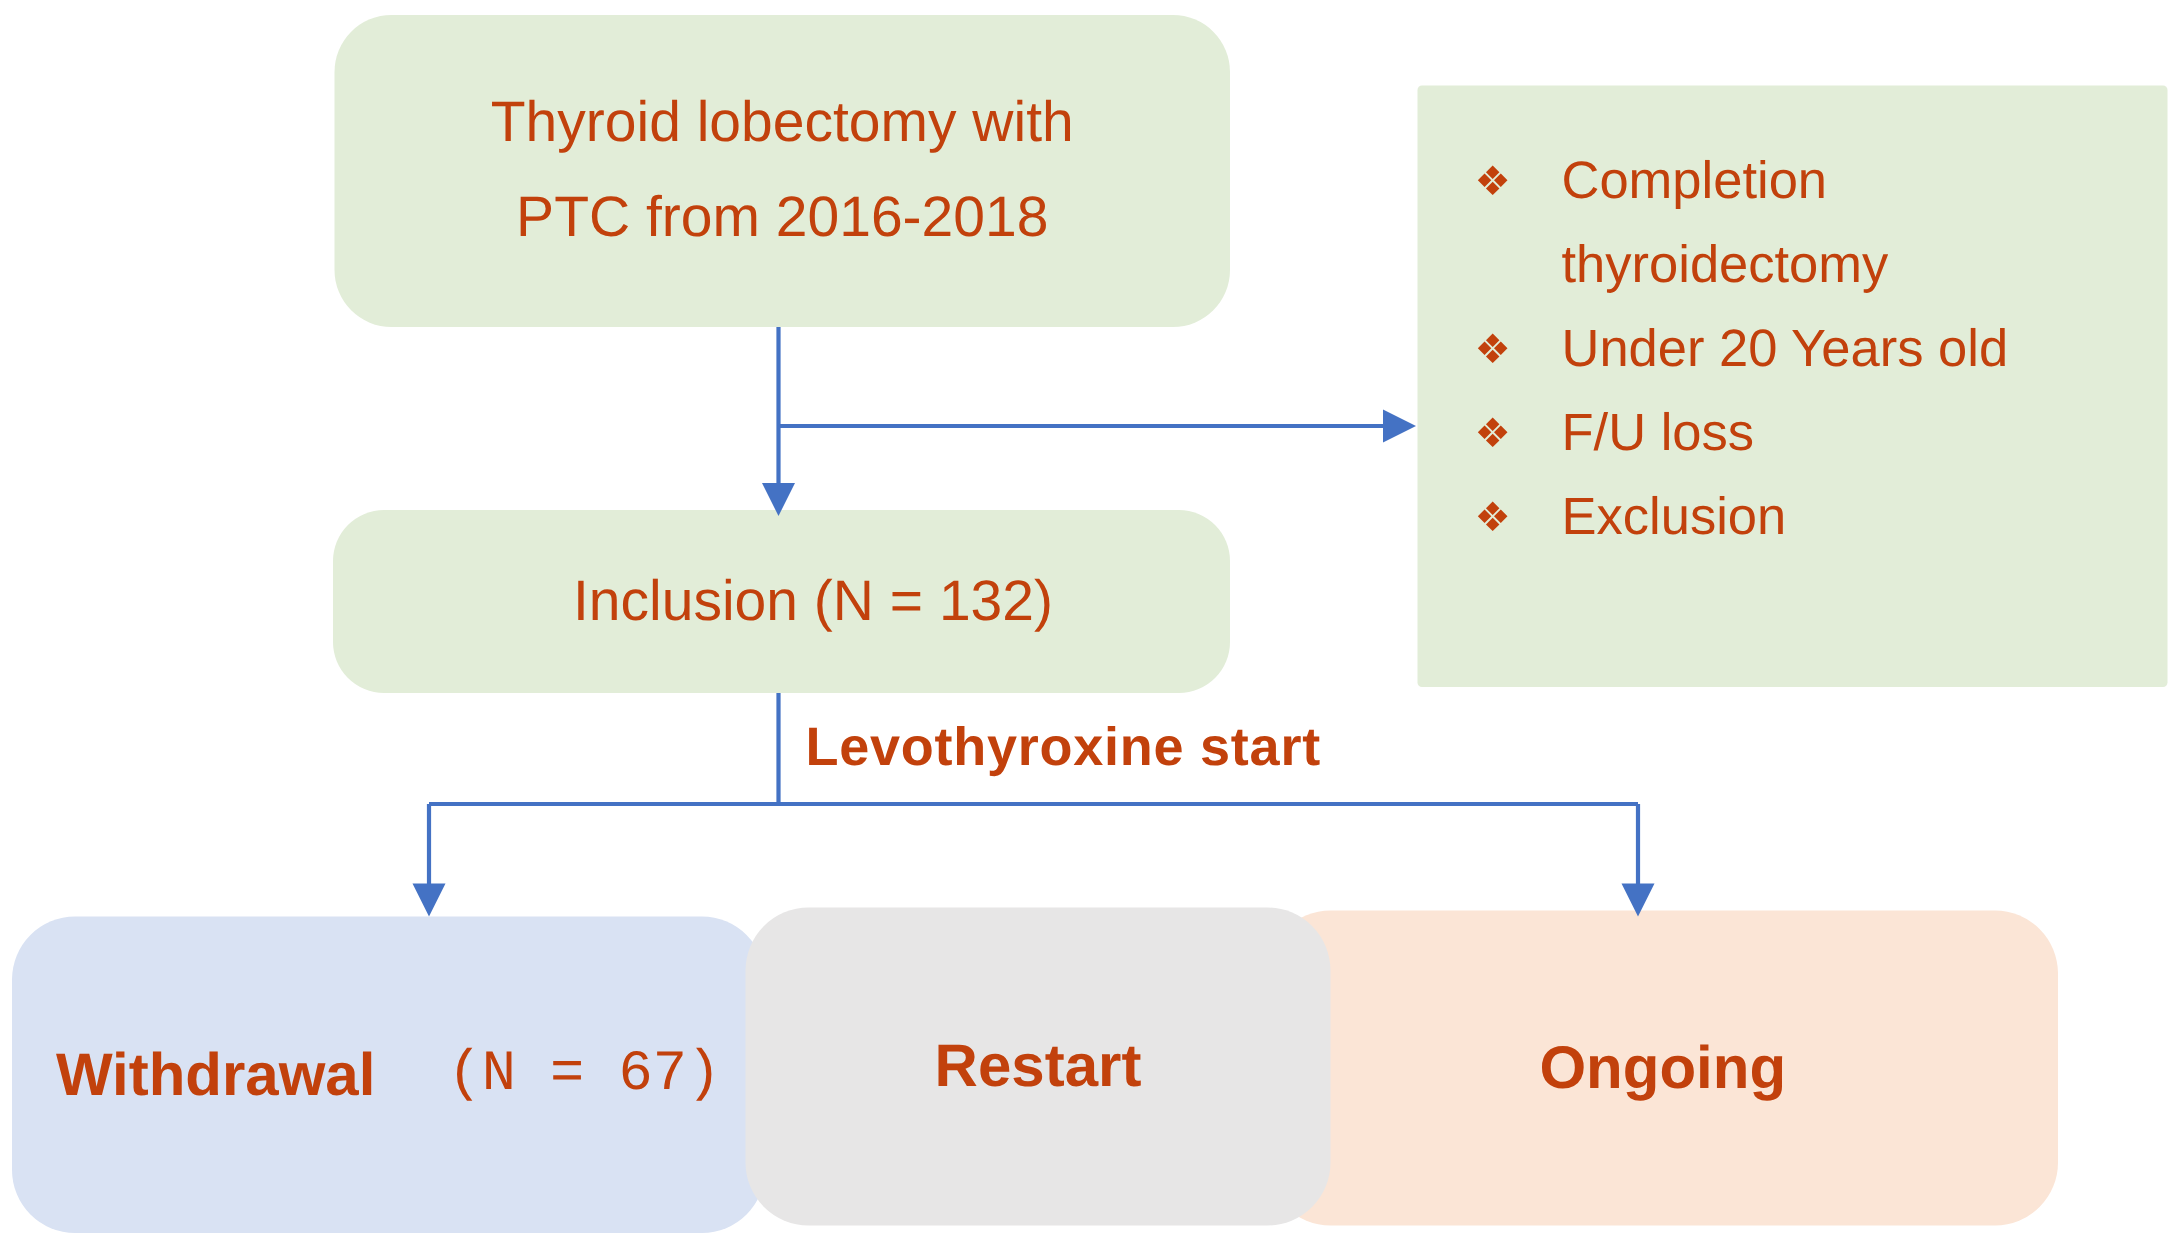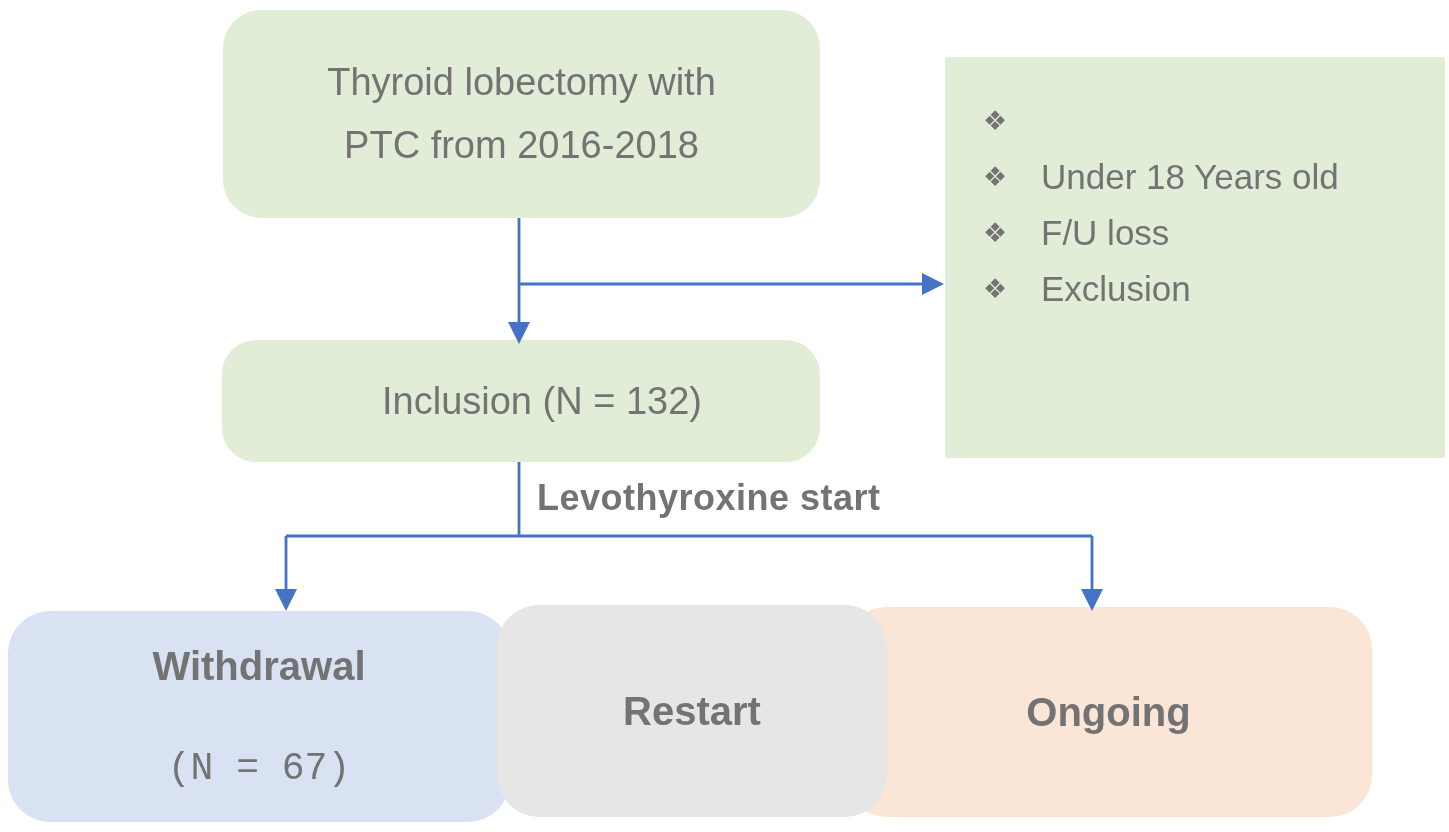--- a/index.html
+++ b/index.html
@@ -7,21 +7,21 @@
     padding: 0;
     background: #ffffff;
     font-family: "Liberation Sans", sans-serif;
   }
   .canvas {
     position: relative;
     width: 1449px;
     height: 832px;
     background: #ffffff;
     overflow: hidden;
-    color: #737373;
+    color: #c2410c;
   }
   .box { position: absolute; box-sizing: border-box; }
 
   
   .top-box {
     left: 223px; top: 10px; width: 597px; height: 208px;
     background: #e2edd8; border-radius: 38px;
     display: flex; flex-direction: column; justify-content: center; align-items: center;
     text-align: center;
     font-size: 38px; line-height: 63px;
@@ -53,21 +53,21 @@
   
   .branch-label {
     position: absolute; left: 537px; top: 478px;
     font-size: 36px; font-weight: bold; line-height: 40px;
     letter-spacing: 0.5px;
   }
 
   
   .outcome {
     position: absolute;
-    display: flex; flex-direction: column; justify-content: center; align-items: center;
+    display: flex; flex-direction: row; justify-content: center; align-items: center;
     text-align: center; border-radius: 42px; gap: 48px;
   }
   .outcome .o-title { font-size: 40px; font-weight: bold; line-height: 56px; }
   .outcome .o-n { font-size: 38px; font-weight: normal; line-height: 54px; font-family: Liberation Mono, monospace; }
   .outcome-withdrawal {
     left: 8px; top: 611px; width: 502px; height: 211px;
     background: #d9e2f3; z-index: 1;
   }
   .outcome-restart {
     left: 497px; top: 605px; width: 390px; height: 212px;
@@ -89,24 +89,25 @@
 <div class="canvas">
 
   <div class="box top-box">
     <div>Thyroid lobectomy with</div>
     <div>PTC from 2016-2018</div>
   </div>
 
   <div class="box exclusion-box">
     <div class="ex-item">
       <span class="ex-bullet">❖</span>
+      <span class="ex-text">Completion thyroidectomy</span>
     </div>
     <div class="ex-item">
       <span class="ex-bullet">❖</span>
-      <span class="ex-text">Under 18 Years old</span>
+      <span class="ex-text">Under 20 Years old</span>
     </div>
     <div class="ex-item">
       <span class="ex-bullet">❖</span>
       <span class="ex-text">F/U loss</span>
     </div>
     <div class="ex-item">
       <span class="ex-bullet">❖</span>
       <span class="ex-text">Exclusion</span>
     </div>
   </div>

